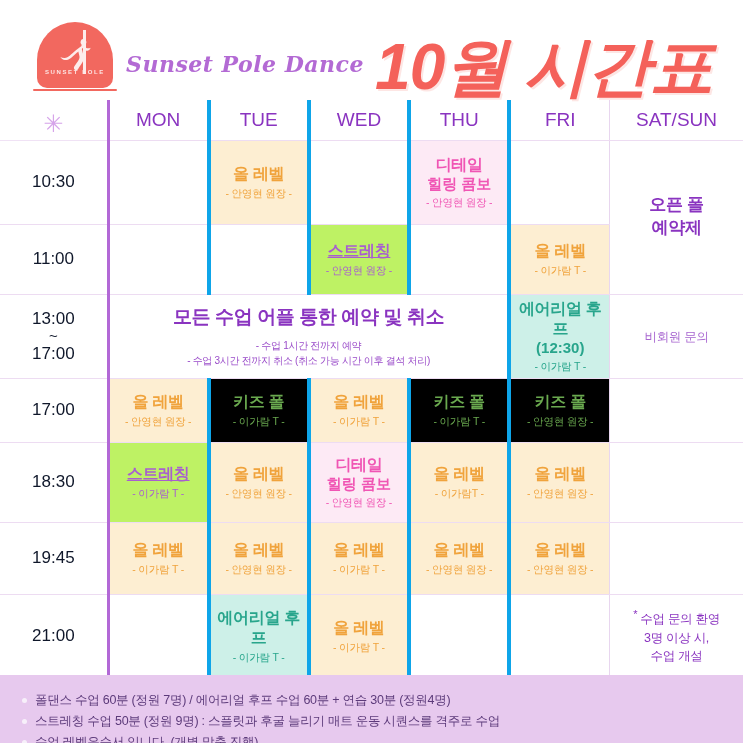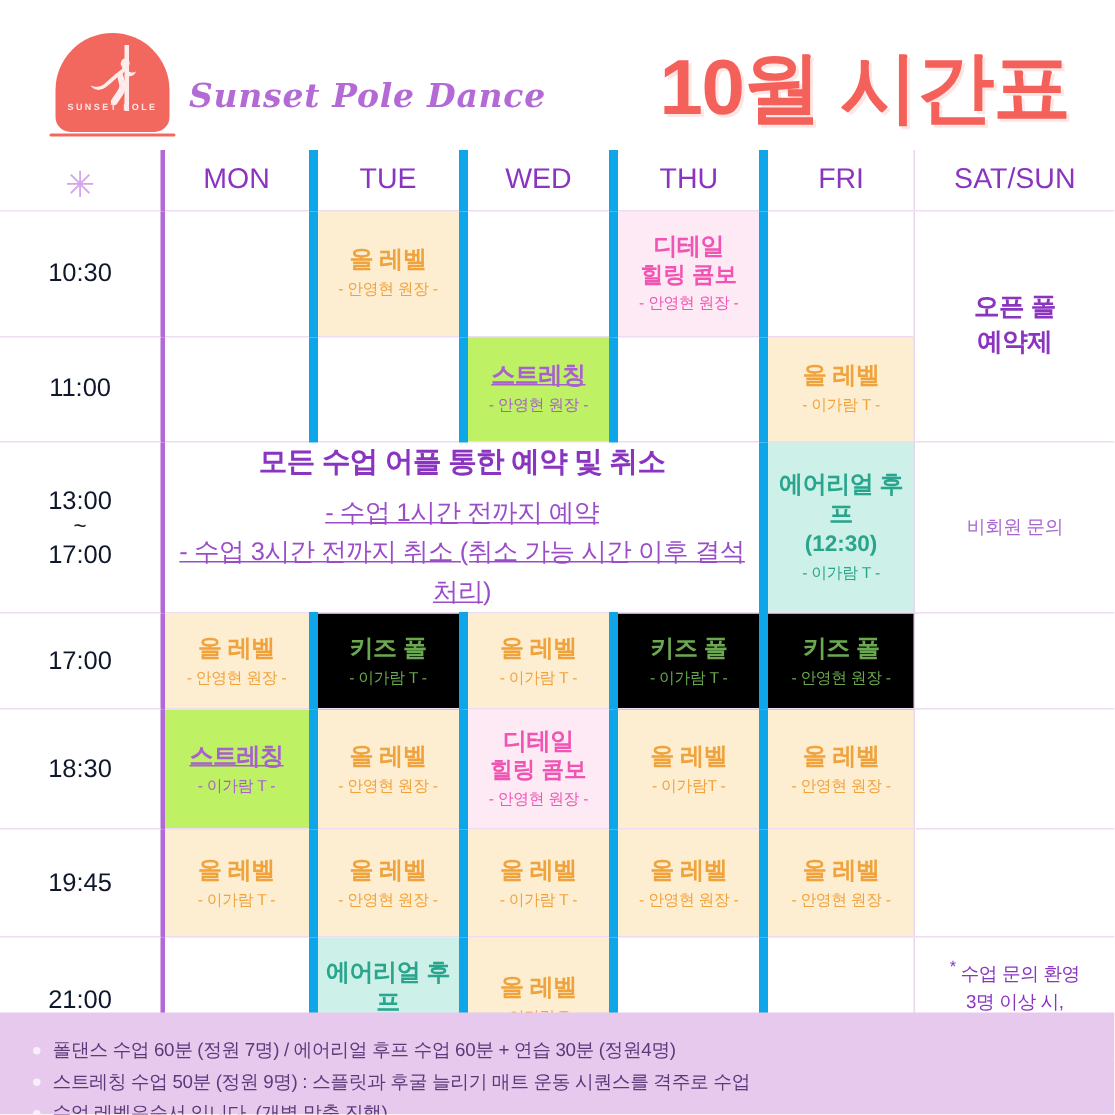--- a/index.html
+++ b/index.html
@@ -59,26 +59,27 @@
     font-family: "DejaVu Serif", serif;
     font-style: italic;
     font-size: 22px;
     font-weight: bold;
     color: #b36ad4;
     letter-spacing: 0.5px;
     white-space: nowrap;
   }
   .month-title {
     position: absolute; right: 30px; top: 24px;
-    font-size: 52px;
+    font-size: 64px;
     font-weight: bold;
     color: #f4615a;
     letter-spacing: -1px;
     white-space: nowrap;
     text-shadow: 2px 2px 0 rgba(244,97,90,0.16);
+    font-style: italic;
   }
 
   
   .sched {
     position: absolute;
     left: 0px; top: 100px;
     width: 743px;
     border-collapse: collapse;
     table-layout: fixed;
   }
@@ -89,21 +90,21 @@
     border-bottom: 1px solid #eddcf2;
     font-weight: normal;
   }
   col.c-time  { width: 108px; }
   col.c-day   { width: 100px; }
   col.c-wk    { width: 133px; }
 
   
   .vdiv { border-left: 3px solid #b268d6; }
   
-  .vsep { border-left: 6px solid #0ea5e9; }
+  .vsep { border-left: 4px solid #0ea5e9; }
   
   .vsep-wk { border-left: 1px solid #e8d6ef; }
 
   thead th {
     height: 40px;
     font-size: 19px;
     font-weight: bold;
     color: #8a34c0;
     border-bottom: 1px solid #f0e2f5;
   }
@@ -176,25 +177,24 @@
   .notice .n-main {
     display: block;
     font-size: 19px;
     font-weight: bold;
     color: #8a34c0;
     letter-spacing: -0.4px;
     margin-bottom: 7px;
   }
   .notice .n-sub {
     display: block;
-    font-size: 17px;
+    font-size: 10px;
     color: #9a4cc9;
     letter-spacing: -0.3px;
     line-height: 1.55;
-    text-decoration: underline;
   }
 
   .wk-open {
     font-size: 17px;
     font-weight: bold;
     color: #8a34c0;
     line-height: 1.35;
     letter-spacing: -0.3px;
   }
   .wk-inq {

